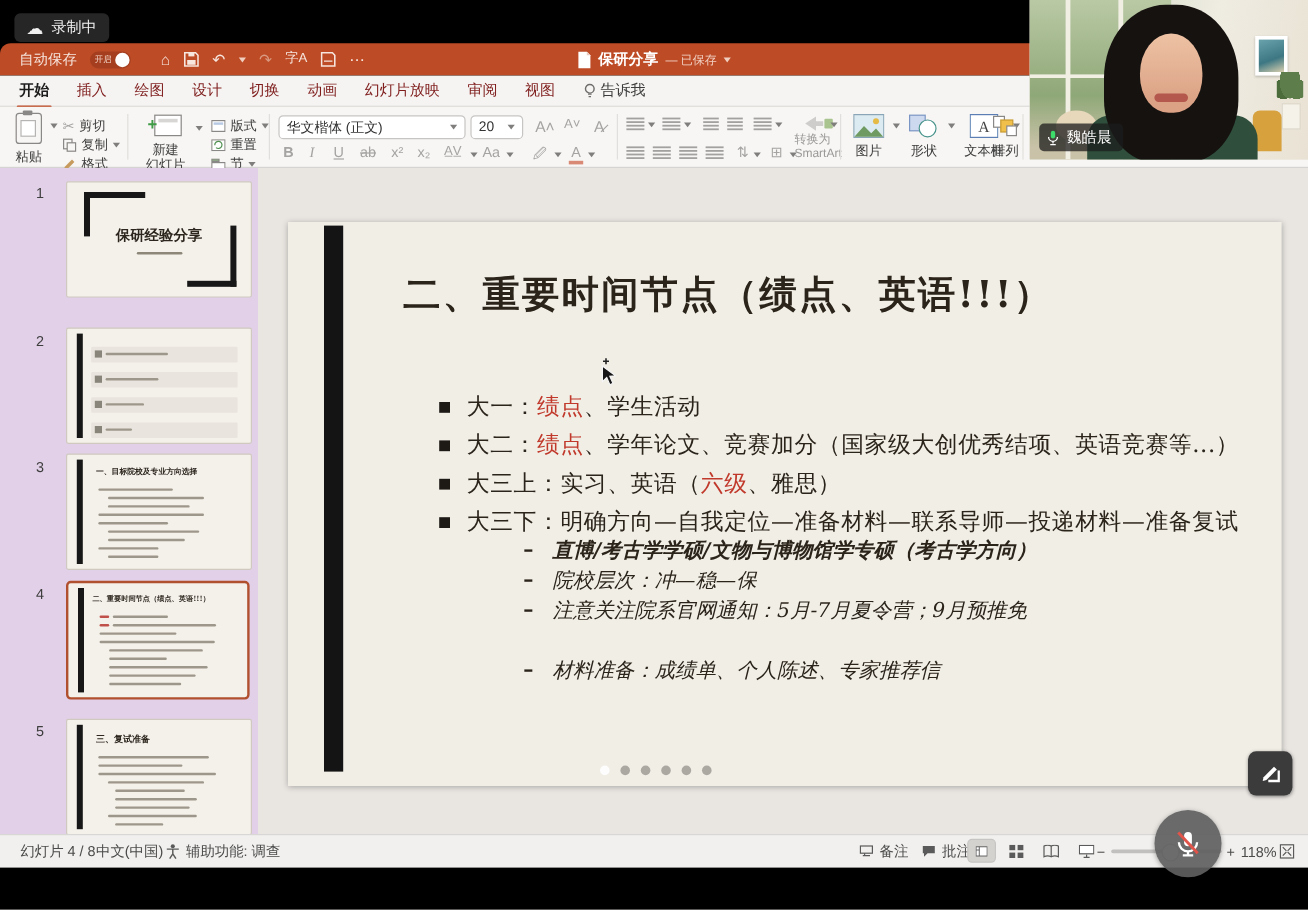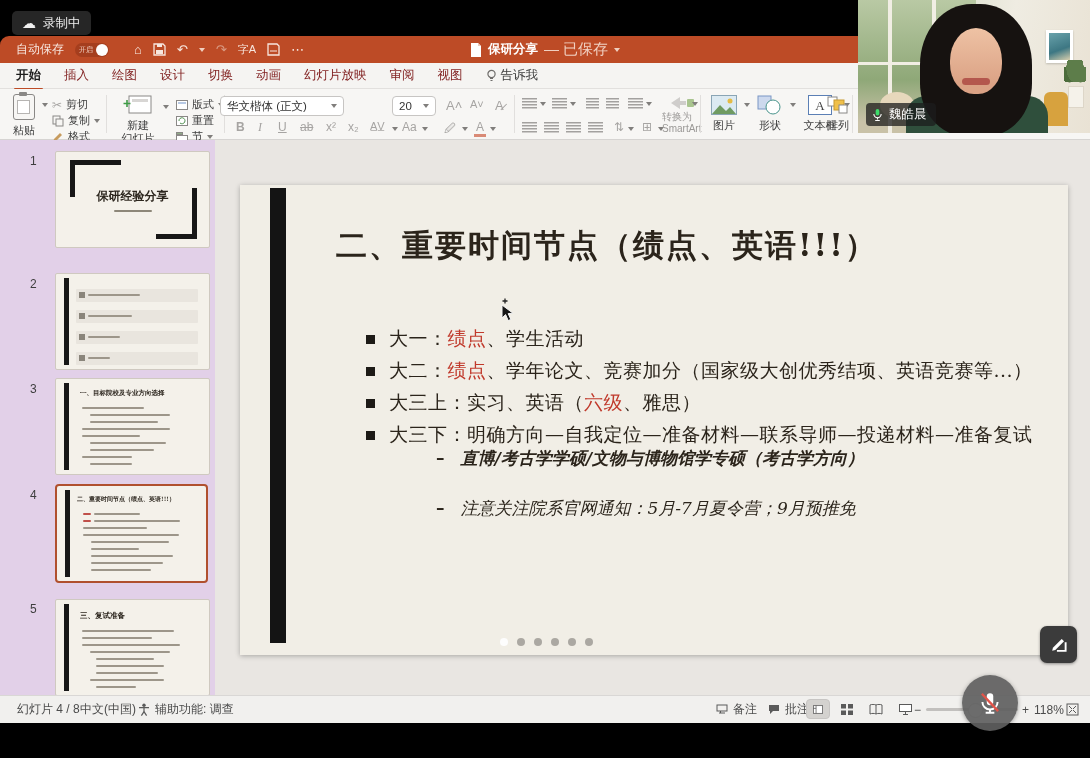--- a/index.html
+++ b/index.html
@@ -16,21 +16,21 @@
   #titlebar{left:0;top:36px;width:1090px;height:27px;background:#bd4b26;border-radius:9px 9px 0 0;
     display:flex;align-items:center}
   .qat{display:flex;align-items:center;gap:11px;padding-left:16px;color:#f7e6de;font-size:12px}
   .autosave-pill{width:34px;height:14px;border-radius:8px;background:#a53e1e;position:relative;display:flex;align-items:center}
   .autosave-pill .on-txt{font-size:7px;color:#f5d9cc;margin-left:4px}
   .autosave-pill .knob{position:absolute;right:1px;top:1px;width:12px;height:12px;border-radius:50%;background:#fdfdfd}
   .qicon{color:#f7e6de;font-size:13px;line-height:1}
   .qicon.dim{color:#d99a82}
   #title-center{position:absolute;left:0;right:0;top:0;height:27px;display:flex;align-items:center;justify-content:center;gap:6px;pointer-events:none}
   #title-center .doc-title{color:#fff;font-size:12.5px;font-weight:bold}
-  #title-center .save-status{color:#f0cfc0;font-size:15px}
+  #title-center .save-status{color:#f0cfc0;font-size:10px}
 
   
   #tabsbar{left:0;top:63px;width:1090px;height:26px;background:#f5f4f2;border-bottom:1px solid #e2e0de;
     display:flex;align-items:center;gap:23px;padding-left:16px;box-sizing:border-box}
   .tab{font-size:12.5px;color:#7f1d1d;white-space:nowrap;position:relative}
   .tab.active{color:#1c1c1c;font-weight:bold}
   .tab.active::after{content:"";position:absolute;left:-2px;right:-2px;bottom:-6px;height:2.5px;background:#bd4b26;border-radius:2px}
   .tellme{display:flex;align-items:center;gap:4px;font-size:12.5px;color:#3c3c3c}
 
   
@@ -226,21 +226,21 @@
     <svg width="12" height="10" viewBox="0 0 12 10">
         <rect x=".5" y="3.5" width="11" height="6" fill="#fff" stroke="#8a8886"></rect>
         <rect x=".5" y=".5" width="6" height="2" fill="#8fae87" stroke="#8a8886"></rect>
       </svg>
     <span>节</span>
     <span class="car"></span>
   </div>
 
   <div class="vdiv" style="left:224px"></div>
 
-  <div class="sel abs" style="left:220px;top:7px;width:124px">
+  <div class="sel abs" style="left:232px;top:7px;width:156px">
     <span>华文楷体 (正文)</span>
     <span class="car"></span>
   </div>
   <div class="sel abs" style="left:392px;top:7px;width:44px">
     <span>20</span>
     <span class="car"></span>
   </div>
   <div class="abs fmt-gl" style="left:446px;top:9px;font-size:13px">A˄</div>
   <div class="abs fmt-gl" style="left:470px;top:9px;font-size:11px">A˅</div>
   <div class="abs fmt-gl" style="left:495px;top:9px;font-size:13px">A̷</div>
@@ -438,22 +438,28 @@
     <span class="btxt"><span>大二：</span><span class="red">绩点</span><span>、学年论文、竞赛加分（国家级大创优秀结项、英语竞赛等...）</span></span>
   </div>
   <div class="bullet-row" style="top:237px">
     <span class="sq"></span>
     <span class="btxt"><span>大三下：明确方向—自我定位—准备材料—联系导师—投递材料—准备复试</span><span class="red"></span><span></span></span>
   </div>
 
   <div class="sub-row b1" style="top:262px">
       <span>直博/考古学学硕/文物与博物馆学专硕（考古学方向）</span>
     </div>
+  <div class="sub-row" style="top:287px">
+      <span>院校层次：冲—稳—保</span>
+    </div>
   <div class="sub-row" style="top:312px">
       <span>注意关注院系官网通知：5月-7月夏令营；9月预推免</span>
+    </div>
+  <div class="sub-row" style="top:362px">
+      <span>材料准备：成绩单、个人陈述、专家推荐信</span>
     </div>
 
   <div id="dots">
     <span class="dot on"></span>
     <span class="dot"></span>
     <span class="dot"></span>
     <span class="dot"></span>
     <span class="dot"></span>
     <span class="dot"></span>
   </div>

